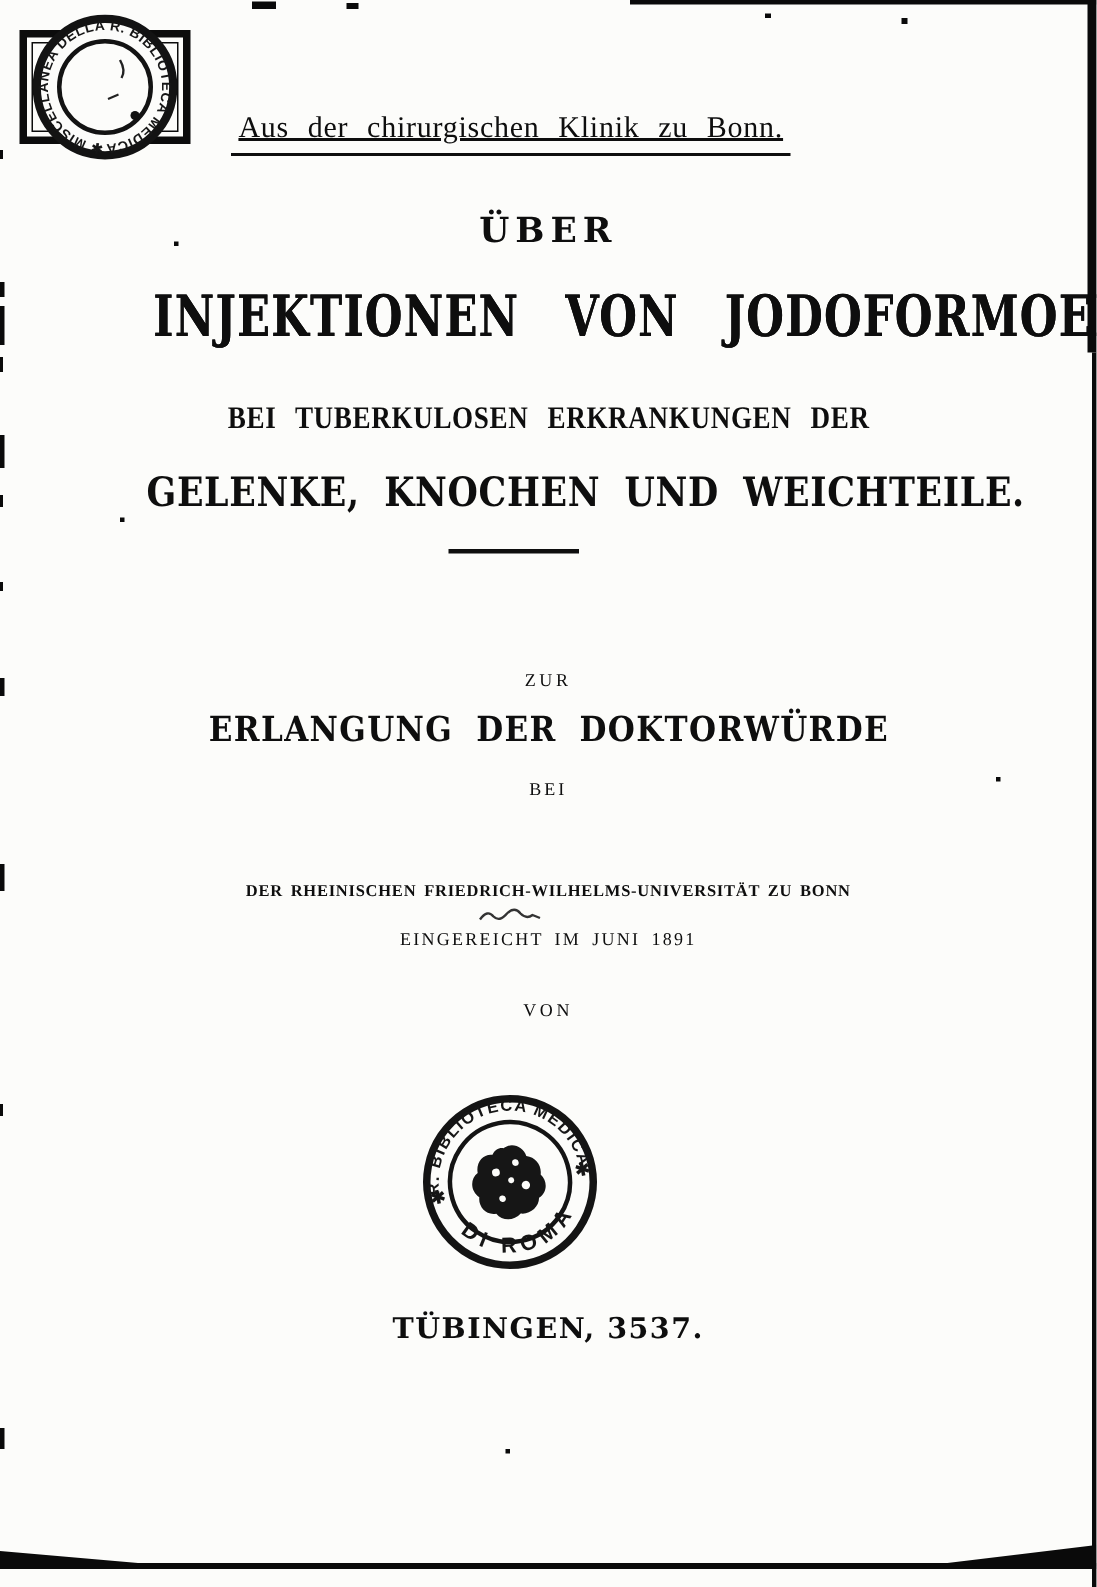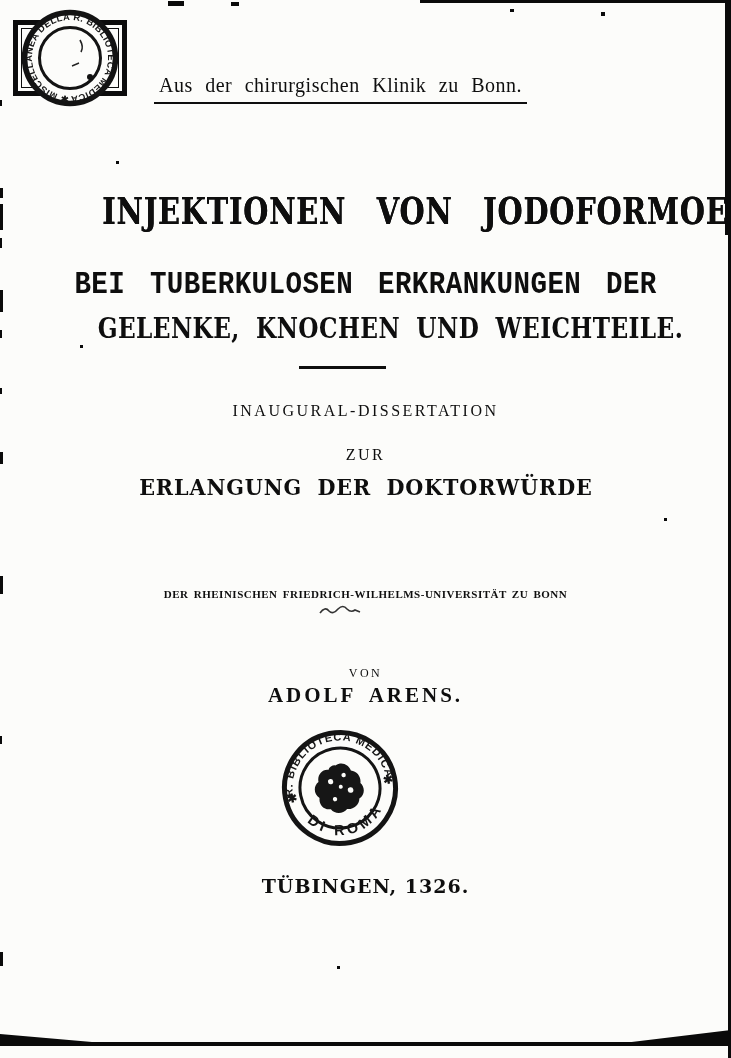--- a/index.html
+++ b/index.html
@@ -10,30 +10,30 @@
     background:#fcfcfa;
     overflow:hidden;
     font-family:"Liberation Serif", serif;
     color:#0e0e0e;
   }
   .line{position:absolute;left:0;width:731px;text-align:center;white-space:nowrap;}
   .line > span{display:inline-block;}
 
   
   .l-prov{top:74px;font-size:20px;transform:translateX(-25px);}
-  .l-prov > span{border-bottom:2.5px solid #0e0e0e;padding:0 5px 5px 5px;word-spacing:7px;letter-spacing:.5px;}
+  .l-prov > span{border-bottom:2.5px solid #0e0e0e;padding:0 5px 5px 5px;word-spacing:7px;letter-spacing:.5px;text-decoration:underline;}
   .l-ueber{top:140px;font-family:"DejaVu Serif",serif;font-weight:700;font-size:23px;letter-spacing:4px;}
   .l-main{top:188px;font-family:"DejaVu Serif",serif;font-weight:700;font-size:38px;}
   .l-main > span{transform:scaleX(.76);word-spacing:26px;letter-spacing:1px;text-shadow:0 0 .5px #000;}
-  .l-sub1{top:266px;font-family:Liberation Mono, monospace;font-weight:700;font-size:32px;}
+  .l-sub1{top:266px;font-family:Liberation Serif, serif;font-weight:700;font-size:21px;}
   .l-sub2{top:313px;font-family:"DejaVu Serif",serif;font-weight:700;font-size:27px;text-align:right;}
   .l-sub1 > span,.l-sub2 > span{transform:scaleX(.86);word-spacing:9px;letter-spacing:.5px;}
   .rule{position:absolute;left:299px;top:366px;width:87px;height:2.5px;background:#0e0e0e;}
   .l-diss{top:402px;font-size:16px;letter-spacing:2.5px;word-spacing:3px;}
-  .l-zur{top:446px;font-size:16px;letter-spacing:2.5px;text-decoration:underline;}
+  .l-zur{top:446px;font-size:12px;letter-spacing:2.5px;text-decoration:underline;}
   .l-degree{top:473px;font-family:"DejaVu Serif",serif;font-weight:700;font-size:23px;}
   .l-degree > span{transform:scaleX(.9);word-spacing:8px;letter-spacing:1px;}
   .l-bei{top:519px;font-size:12px;letter-spacing:2px;}
   .l-fac{top:547px;font-family:"Liberation Sans",sans-serif;font-weight:700;font-size:19px;letter-spacing:2px;word-spacing:4px;}
   .l-uni{top:588px;font-weight:700;font-size:11px;letter-spacing:.5px;word-spacing:2px;}
   .l-sub{top:619px;font-size:12px;letter-spacing:1.5px;word-spacing:3px;}
   .l-von{top:666px;font-size:12px;letter-spacing:2.5px;}
   .l-author{top:683px;font-weight:700;font-size:21px;letter-spacing:3px;word-spacing:6px;}
   .l-place{top:875px;font-family:"DejaVu Serif",serif;font-weight:700;font-size:19px;letter-spacing:1px;}
   .l-pub{top:903px;font-size:17px;letter-spacing:1px;word-spacing:4px;}
@@ -73,54 +73,57 @@
     </text>
     <path d="M66,38 q4,7 1,12" fill="none" stroke="#222" stroke-width="1.6"></path>
     <path d="M58,64 l7,-3" fill="none" stroke="#222" stroke-width="1.4"></path>
     <circle cx="76" cy="75" r="3" fill="#111"></circle>
   </svg>
 
   <div class="line l-prov">
     <span>Aus der chirurgischen Klinik zu Bonn.</span>
   </div>
 
+  <div class="line l-ueber">
+    <span>ÜBER</span>
+  </div>
   <div class="line l-main">
     <span>INJEKTIONEN VON JODOFORMOEL</span>
   </div>
   <div class="line l-sub1">
     <span>BEI TUBERKULOSEN ERKRANKUNGEN DER</span>
   </div>
   <div class="line l-sub2">
     <span>GELENKE, KNOCHEN UND WEICHTEILE.</span>
   </div>
 
   <div class="rule"></div>
 
-  <div class="line l-diss">
-    <span>INAUGURAL-DISSERTATION</span>
-  </div>
   <div class="line l-zur">
     <span>ZUR</span>
   </div>
   <div class="line l-degree">
     <span>ERLANGUNG DER DOKTORWÜRDE</span>
+  </div>
+  <div class="line l-bei">
+    <span>BEI</span>
   </div>
   <div class="line l-uni">
     <span>DER RHEINISCHEN FRIEDRICH-WILHELMS-UNIVERSITÄT ZU BONN</span>
   </div>
 
   <svg class="smudge" viewBox="0 0 44 16">
     <path d="M2,10 q5,-7 9,-2 q4,4 9,-2 q5,-5 9,0 q4,4 8,1 l5,2" fill="none" stroke="#333" stroke-width="1.6"></path>
   </svg>
 
+  <div class="line l-sub">
+    <span>EINGEREICHT IM JUNI 1891</span>
+  </div>
   <div class="line l-von">
     <span>VON</span>
-  </div>
-  <div class="line l-author">
-    <span>ADOLF ARENS.</span>
   </div>
 
   <svg class="stamp stamp-center" viewBox="0 0 140 140">
     <defs>
       <path id="arcTop" d="M 22.5,70 A 47.5,47.5 0 0 1 117.5,70"></path>
       <path id="arcBottom" d="M 23,70 A 47,47 0 0 0 117,70"></path>
     </defs>
     <g transform="rotate(-11 70 70)">
       <circle cx="70" cy="70" r="55.5" fill="none" stroke="#141414" stroke-width="5"></circle>
       <circle cx="70" cy="70" r="40" fill="none" stroke="#141414" stroke-width="3"></circle>
@@ -135,21 +138,21 @@
       <path fill="#161616" d="M70,47 c7,-3 13,2 14,8 c6,2 9,8 7,14 c4,5 2,13 -4,15 c-1,6 -8,10 -14,8 c-5,4 -13,3 -16,-3 c-7,0 -11,-7 -9,-13 c-5,-5 -4,-13 2,-16 c0,-7 6,-12 12,-10 c2,-3 5,-4 8,-3 z"></path>
       <circle cx="62" cy="62" r="2.6" fill="#fcfcfa"></circle>
       <circle cx="76" cy="58" r="2.2" fill="#fcfcfa"></circle>
       <circle cx="80" cy="74" r="2.8" fill="#fcfcfa"></circle>
       <circle cx="63" cy="80" r="2.2" fill="#fcfcfa"></circle>
       <circle cx="71" cy="69" r="2.0" fill="#fcfcfa"></circle>
     </g>
   </svg>
 
   <div class="line l-place">
-    <span>TÜBINGEN, 1326.</span>
+    <span>TÜBINGEN, 3537.</span>
   </div>
 
   <div>
 
     <div class="art" style="left:420px;top:0;width:311px;height:3px;"></div>
     <div class="art" style="left:168px;top:1px;width:16px;height:5px;"></div>
     <div class="art" style="left:231px;top:2px;width:8px;height:4px;"></div>
     <div class="art" style="left:601px;top:12px;width:4px;height:4px;"></div>
     <div class="art" style="left:510px;top:9px;width:4px;height:3px;"></div>
 

